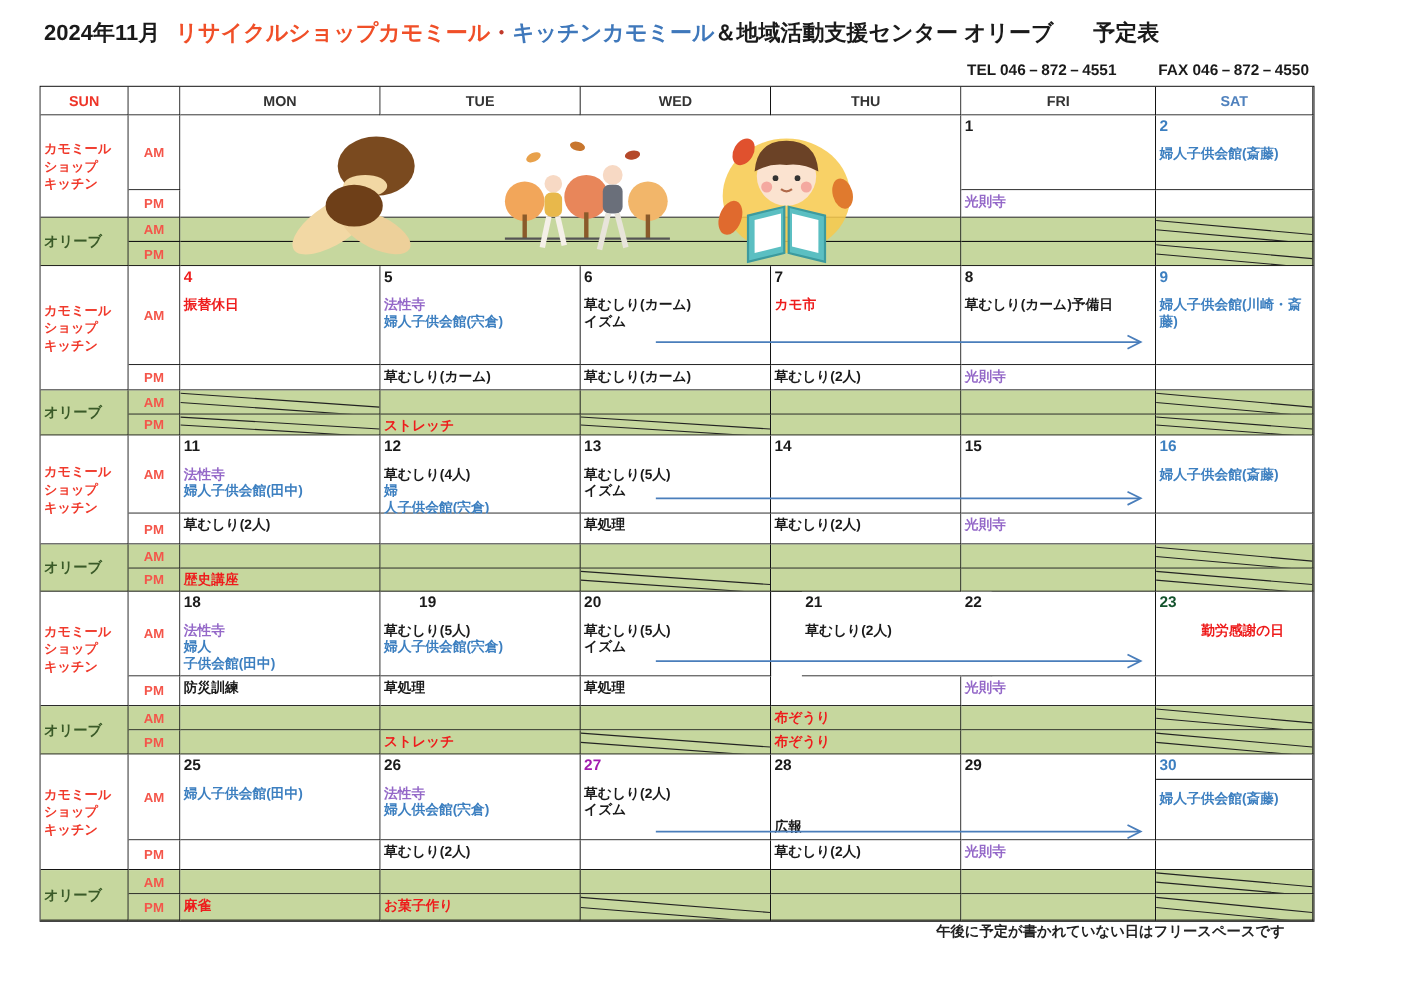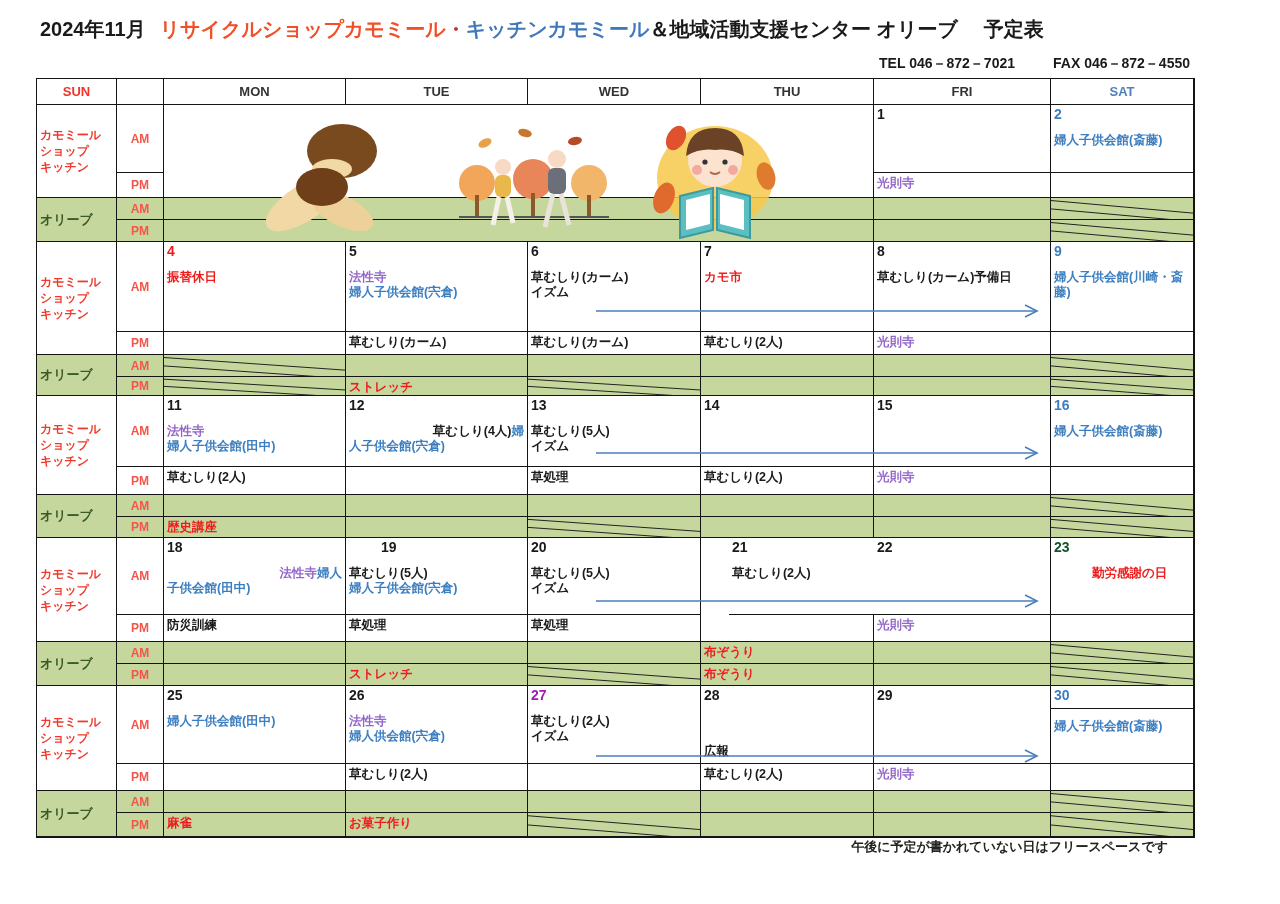--- a/index.html
+++ b/index.html
@@ -3,51 +3,51 @@
 <meta charset="utf-8">
 <style>
   html,body{margin:0;padding:0;background:#fff;}
   body{font-family:"Liberation Sans","DejaVu Sans",sans-serif;}
   #canvas{position:relative;width:1280px;height:904px;background:#ffffff;overflow:hidden;}
   #title{position:absolute;left:40px;top:16px;font-size:20px;font-weight:bold;white-space:nowrap;color:#1a1a1a;}
   #title .t-month{margin-right:14px;}
   #title .t-shop{color:#f04f28;}
   #title .t-dot{color:#c0392b;}
   #title .t-kitchen{color:#3f78bb;}
-  #title .t-sched{margin-left:26px;}
+  #title .t-sched{margin-left:36px;}
   #contact{position:absolute;top:55px;right:90px;font-size:14px;font-weight:bold;color:#1a1a1a;white-space:nowrap;}
   #contact .tel{margin-right:38px;}
   #footer-note{position:absolute;top:838px;right:112px;font-size:13px;font-weight:bold;color:#222;}
   #calendar{position:absolute;left:36px;top:78px;width:1157px;height:758px;border:1px solid #141414;box-shadow:0 0 0 1px #ffffff;}
   .cell{position:absolute;box-sizing:border-box;border-right:1px solid #141414;border-bottom:1px solid #141414;background:#fff;}
   .green{background:#c6d79e;}
   .head{display:flex;align-items:center;justify-content:center;font-size:13px;font-weight:bold;color:#333;}
   .num{font-size:14px;font-weight:bold;line-height:17px;padding:1px 0 0 3px;}
   .num.u{border-bottom:1px solid #141414;padding-bottom:4px;}
   .lines{padding:0 3px;font-size:12.5px;font-weight:bold;line-height:15px;word-break:break-all;}
   .lines.gap{margin-top:10px;}
   .lines.tight{padding-top:3px;}
   .line{min-height:15px;display:flex;justify-content:flex-start;}
-  .line.spread{justify-content:flex-end;}
+  .line.spread{justify-content:flex-start;flex-direction:column;}
   .cham-label{color:#f0392b;font-size:12px;font-weight:bold;line-height:16px;display:flex;flex-direction:column;justify-content:center;padding-left:3px;}
   .olive-label{display:flex;align-items:center;padding-left:3px;font-size:13px;font-weight:bold;color:#3a5a28;}
   .ampm{display:flex;align-items:center;justify-content:center;font-size:12px;font-weight:bold;color:#f4554a;}
   .hatch-svg{position:absolute;left:0;top:0;width:100%;height:100%;display:block;}
   .arrow-wrap{position:absolute;z-index:4;}
   .illus{position:absolute;z-index:5;}
 </style>
 </head>
 <body>
 
 <div id="canvas">
   <div id="title">
     <span class="t-month">2024年11月</span><span class="t-shop">リサイクルショップカモミール</span><span class="t-dot">・</span><span class="t-kitchen">キッチンカモミール</span><span class="t-rest">＆地域活動支援センター  オリーブ</span><span class="t-sched">予定表</span>
   </div>
   <div id="contact">
-    <span class="tel">TEL 046－872－7021</span><span class="fax">FAX 046－872－4550</span>
+    <span class="tel">TEL 046－872－4551</span><span class="fax">FAX 046－872－4550</span>
   </div>
   <div id="calendar">
       <div class="cell head" style="left: 0px; top: 0px; width: 80px; height: 26px; color: rgb(238, 52, 40);">SUN</div>
       <div class="cell head" style="left: 80px; top: 0px; width: 47px; height: 26px; color: rgb(51, 51, 51);"></div>
       <div class="cell head" style="left: 127px; top: 0px; width: 182px; height: 26px; color: rgb(51, 51, 51);">MON</div>
       <div class="cell head" style="left: 309px; top: 0px; width: 182px; height: 26px; color: rgb(51, 51, 51);">TUE</div>
       <div class="cell head" style="left: 491px; top: 0px; width: 173px; height: 26px; color: rgb(51, 51, 51);">WED</div>
       <div class="cell head" style="left: 664px; top: 0px; width: 173px; height: 26px; color: rgb(51, 51, 51);">THU</div>
       <div class="cell head" style="left: 837px; top: 0px; width: 177px; height: 26px; color: rgb(51, 51, 51);">FRI</div>
       <div class="cell head" style="left: 1014px; top: 0px; width: 143px; height: 26px; color: rgb(79, 129, 189);">SAT</div>

